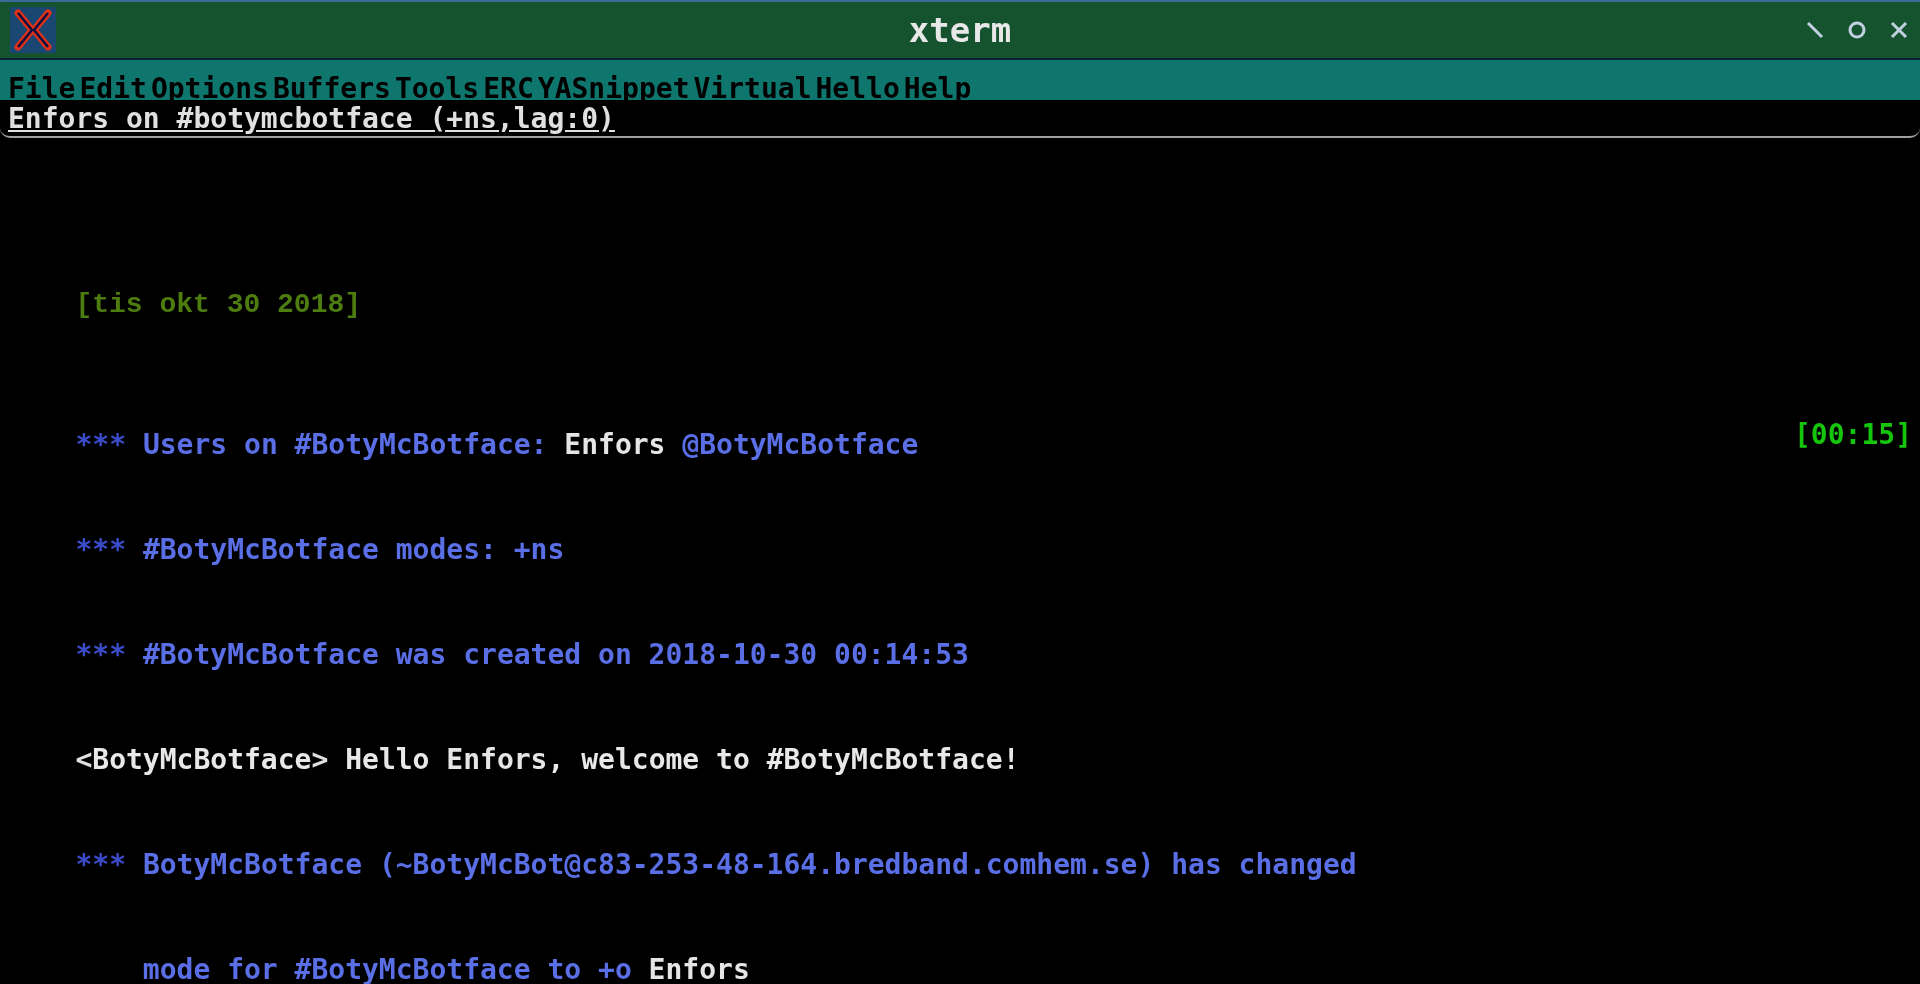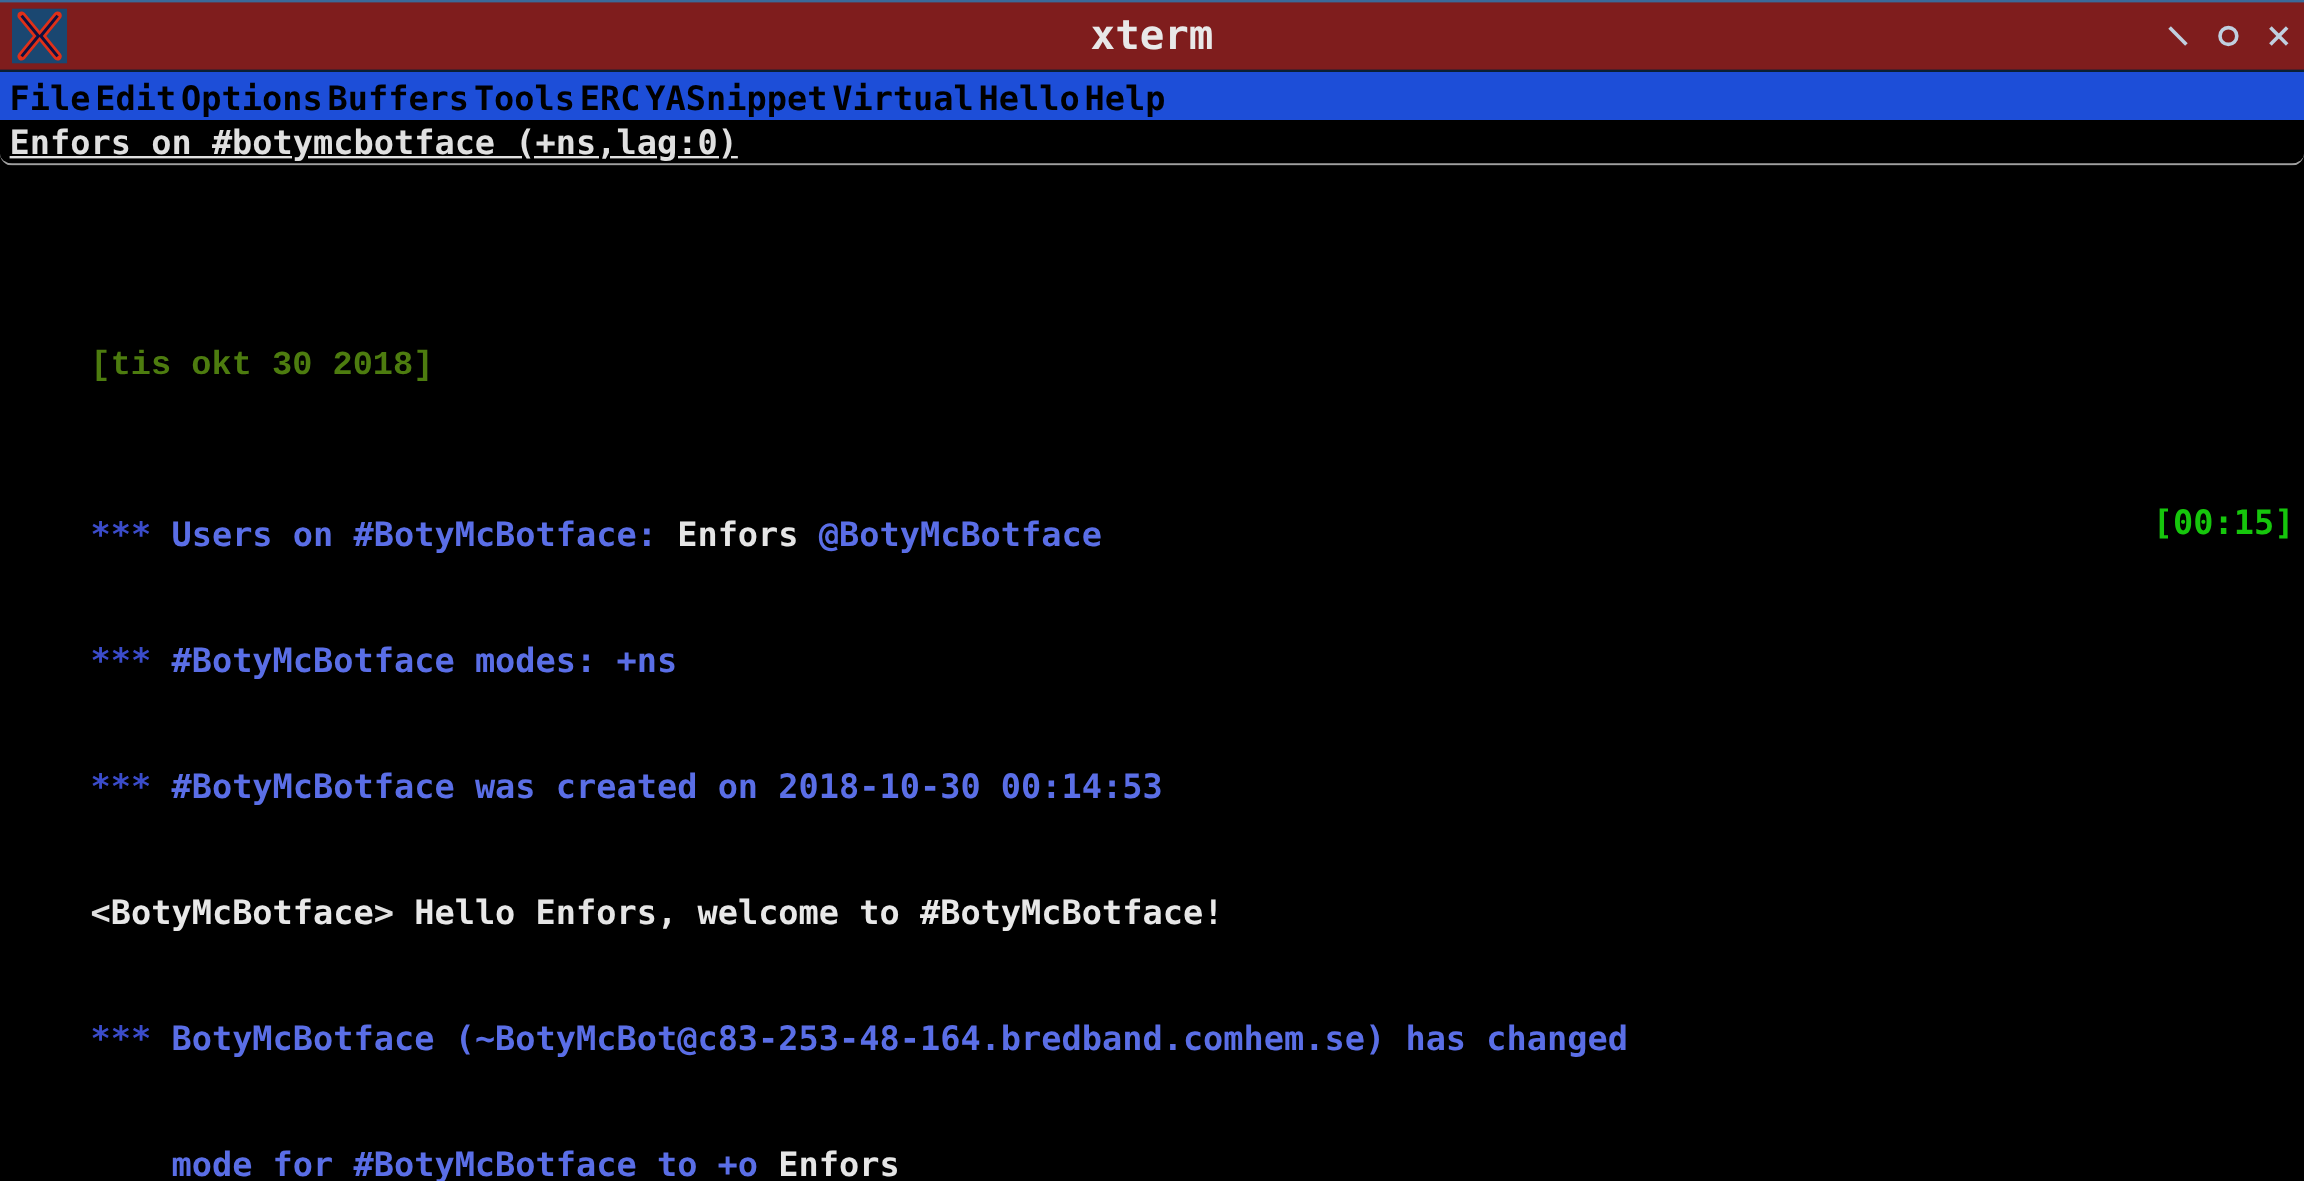--- a/index.html
+++ b/index.html
@@ -7,21 +7,21 @@
       font-family: "DejaVu Sans Mono", "Liberation Mono", Consolas, monospace;
       font-size: 28px;
       font-weight: bold;
       background: #000000;
       color: #d0d0d0;
       line-height: 1.25;
       width: 1920px;
       overflow: hidden;
     }
     .titlebar {
-      background: #7f1d1d;
+      background: #14532d;
       color: #e8e8e8;
       display: flex;
       align-items: center;
       justify-content: space-between;
       height: 60px;
       padding: 0 10px;
       border-top: 2px solid #3a6a9a;
       border-bottom: 2px solid #0a2035;
     }
     .titlebar-left {
@@ -45,26 +45,26 @@
       width: 22px;
       height: 22px;
       display: flex;
       align-items: center;
       justify-content: center;
       color: #c0d0e0;
       font-size: 26px;
     }
     .app-logo svg { display: block; }
     .menubar {
-      background: #1d4ed8;
+      background: #0f766e;
       color: #000000;
-      padding: 0 8px;
+      padding: 11px 8px;
       height: 40px;
       display: flex;
-      align-items: flex-end;
+      align-items: flex-start;
       gap: 2px;
     }
     .menubar .menu-item { white-space: pre; }
     .headerline {
       color: #e0e0e0;
       padding: 0 8px;
       height: 38px;
       display: flex;
       align-items: center;
       border-bottom: 2px solid #a0a0a0;

